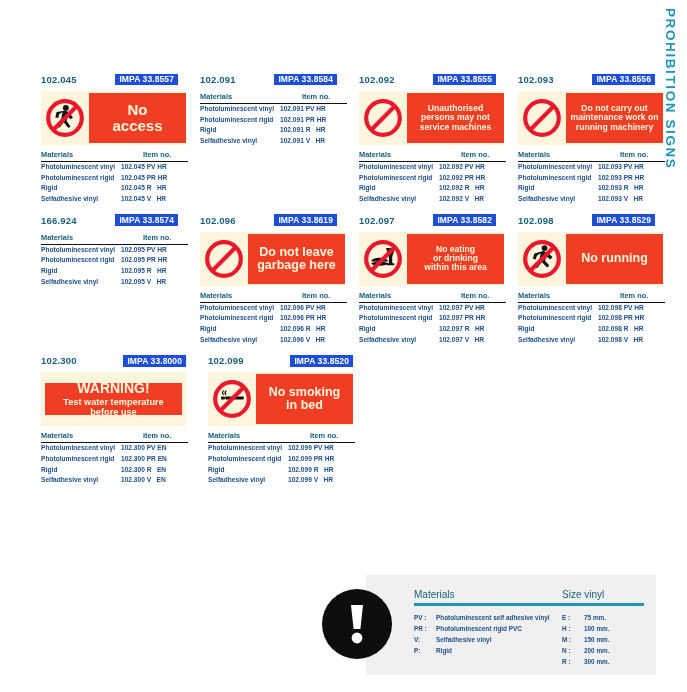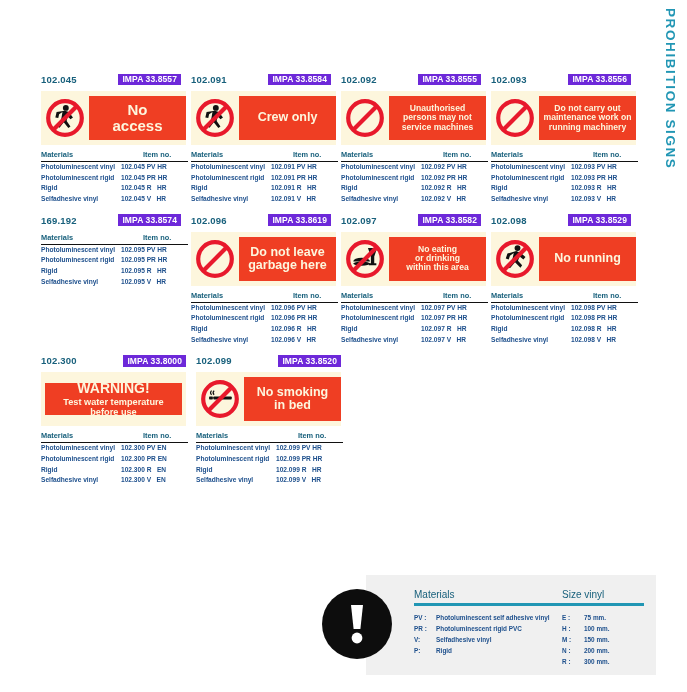--- a/index.html
+++ b/index.html
@@ -28,21 +28,21 @@
     white-space:nowrap;
   }
   
   #card-grid{
     position:absolute;
     left:41px; top:72px;
     width:600px;
   }
   .card-row{
     display:flex;
-    gap:0px;
+    gap:12px;
     margin-bottom:8px;
   }
   .card{
     width:155px;
     margin-right:0px;
   }
   .card + .card{margin-left:0px;}
   .card-head{
     display:flex;
     align-items:center;
@@ -51,21 +51,21 @@
     margin-bottom:4px;
     padding-right:10px;
   }
   .card-code{
     font-size:9.5px;
     font-weight:bold;
     color:#18607c;
     letter-spacing:.2px;
   }
   .impa-badge{
-    background:#6d28d9;
+    background:#1d4ed8;
     color:#ffffff;
     font-size:8.5px;
     font-weight:bold;
     padding:1.5px 4px 1.5px 4px;
     letter-spacing:.1px;
     line-height:1;
     white-space:nowrap;
   }
   
   .sign{
@@ -82,21 +82,21 @@
     width:48px;
     min-width:48px;
     height:44px;
     display:flex;
     align-items:center;
     justify-content:center;
   }
   .redpanel{
     background:#ef3e23;
     flex:1;
-    height:44px;
+    height:50px;
     display:flex;
     align-items:center;
     justify-content:center;
     color:#fdf6dd;
     font-weight:bold;
     text-align:center;
     line-height:1.05;
     padding:0 3px;
     box-sizing:border-box;
   }
@@ -222,35 +222,20 @@
             <div class="c1">Selfadhesive vinyl</div>
             <div class="c2">102.045 V   HR</div>
           </div>
         </div>
       </div>
       <div class="card">
         <div class="card-head">
           <div class="card-code">102.091</div>
           <div class="impa-badge">IMPA 33.8584</div>
         </div>
-        <div class="sign">
-          <div class="pict">
-            <svg class="sign-svg" width="42" height="42" viewBox="0 0 100 100">
-              <g fill="#111">
-                <circle cx="52" cy="26" r="7"></circle>
-                <path d="M50 33 l9 3 l10 13 l-6 4 l-7 -8 l-2 12 l9 13 l-5 4 l-11 -14 l-10 13 l-6 -4 l10 -16 l3 -17 l-8 5 l-2 9 l-7 -1 l3 -13 z"></path>
-              </g>
-              <circle cx="50" cy="50" r="40" fill="none" stroke="#e8192c" stroke-width="10"></circle>
-              <line x1="21" y1="79" x2="79" y2="21" stroke="#e8192c" stroke-width="10"></line>
-            </svg>
-          </div>
-          <div class="redpanel med">
-            <div><span>Crew only</span></div>
-          </div>
-        </div>
         <div class="mat-table">
           <div class="mat-header">
             <div class="c1">Materials</div>
             <div class="c2">Item no.</div>
           </div>
           <div class="mat-row">
             <div class="c1">Photoluminescent vinyl</div>
             <div class="c2">102.091 PV HR</div>
           </div>
           <div class="mat-row">
@@ -342,21 +327,21 @@
           <div class="mat-row">
             <div class="c1">Selfadhesive vinyl</div>
             <div class="c2">102.093 V   HR</div>
           </div>
         </div>
       </div>
     </div>
     <div class="card-row">
       <div class="card">
         <div class="card-head">
-          <div class="card-code">169.192</div>
+          <div class="card-code">166.924</div>
           <div class="impa-badge">IMPA 33.8574</div>
         </div>
         <div class="mat-table">
           <div class="mat-header">
             <div class="c1">Materials</div>
             <div class="c2">Item no.</div>
           </div>
           <div class="mat-row">
             <div class="c1">Photoluminescent vinyl</div>
             <div class="c2">102.095 PV HR</div>

